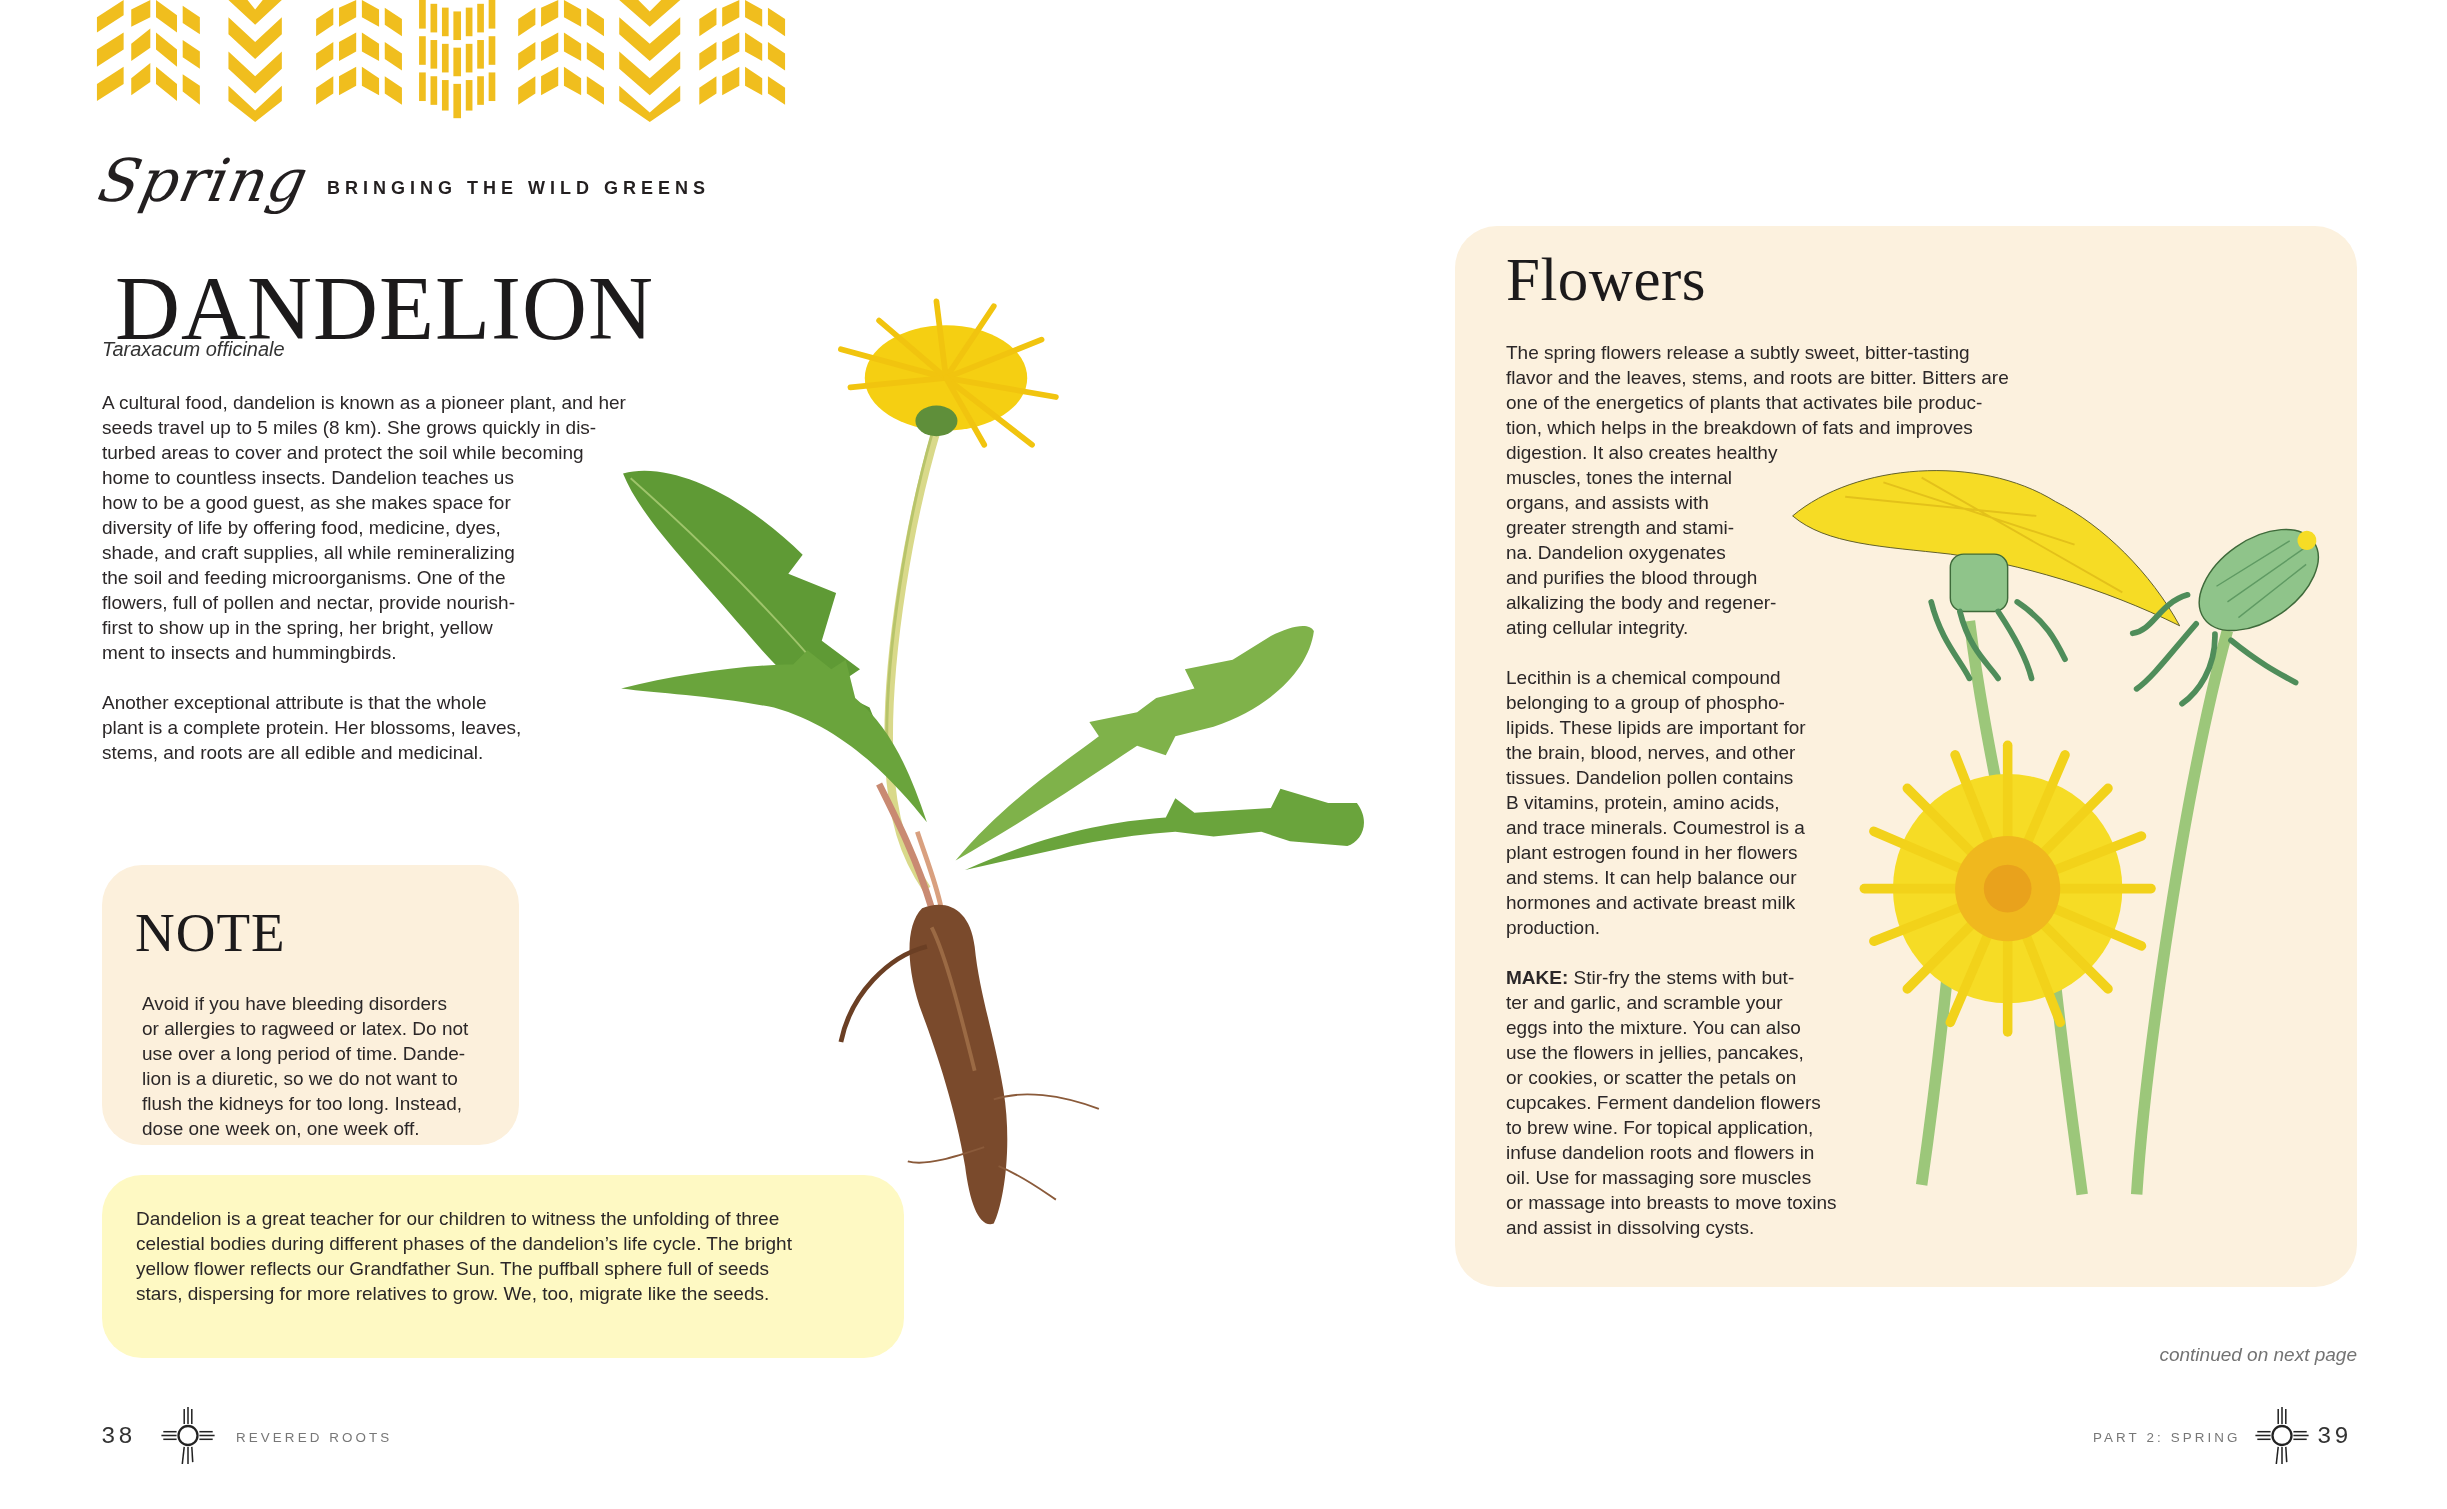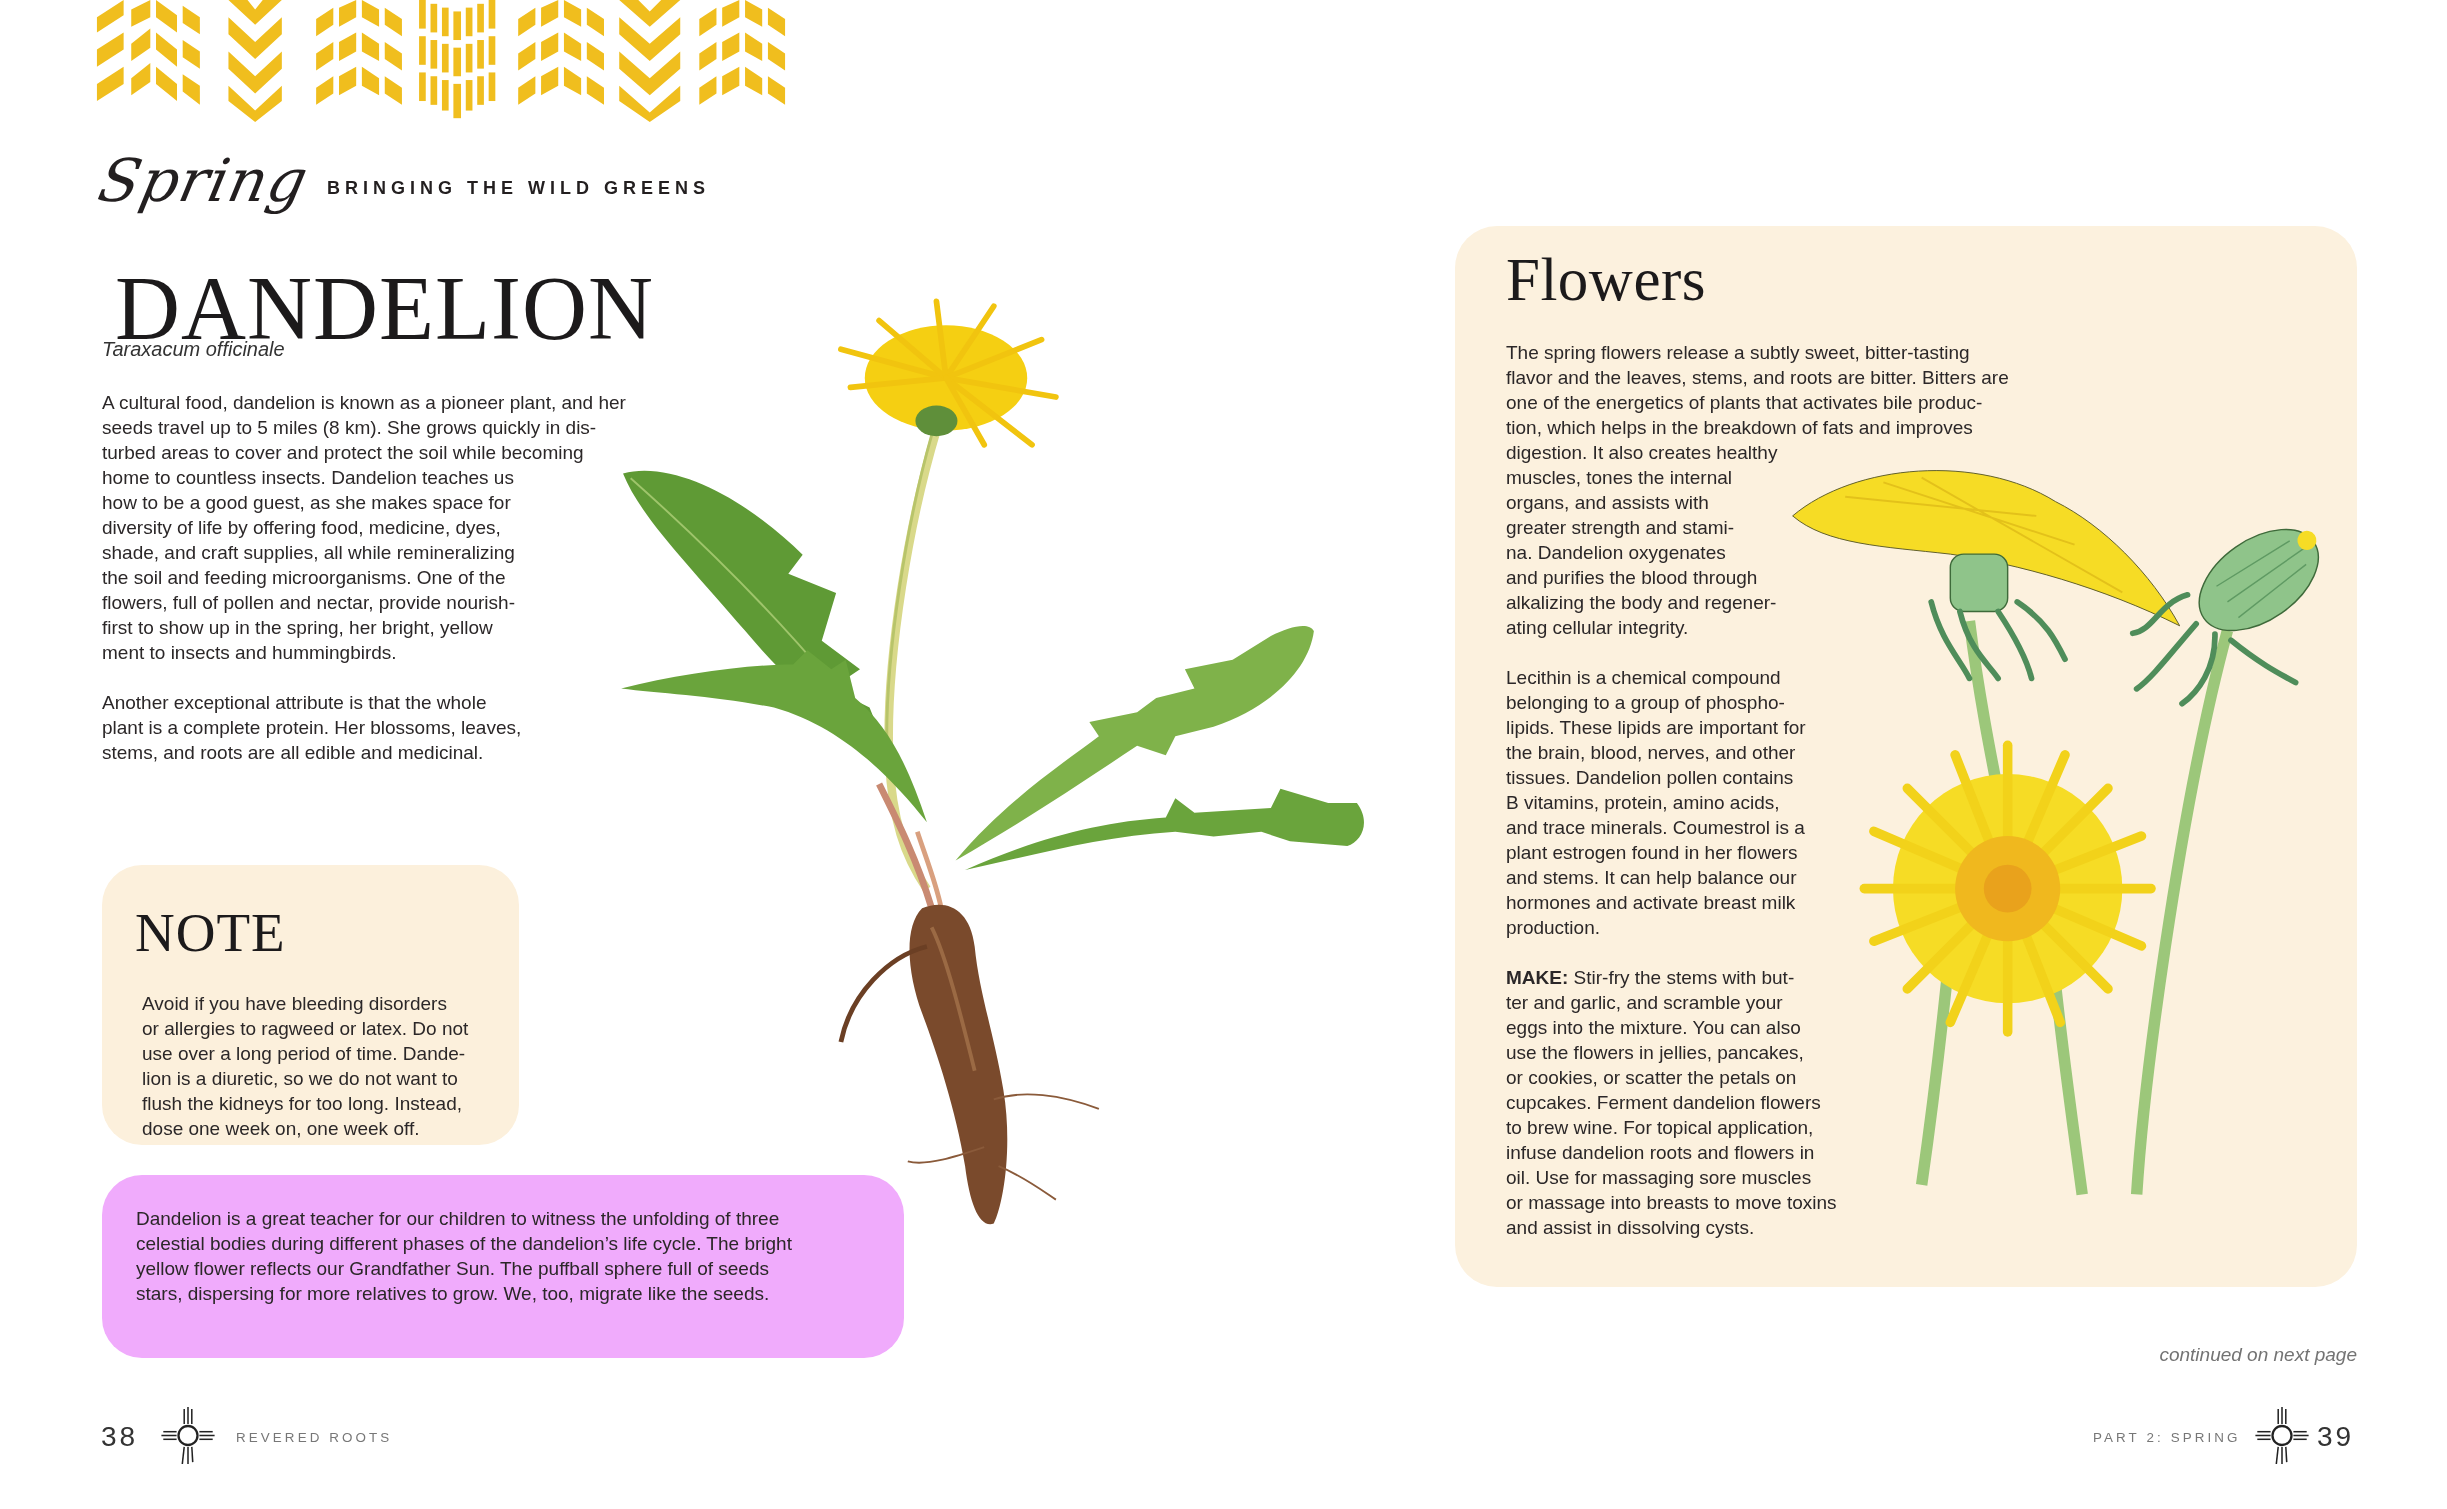--- a/index.html
+++ b/index.html
@@ -38,42 +38,42 @@
     border-radius: 40px; box-sizing: border-box; padding: 38px 32.5px 0 33px;
   }
   #note-title {
     margin: 0; font-family: "Liberation Serif", serif; font-weight: normal;
     font-size: 55px; line-height: 59px; letter-spacing: 1px; color: #1c1a1b;
   }
   #note-text { margin-top: 29px; margin-left: 7px; }
   #note-text .l, #gold-text .l, .fl .l { display: block; white-space: nowrap; }
   
   #gold {
-    left: 102px; top: 1175px; width: 802px; height: 183px; background: #f0abfc;
+    left: 102px; top: 1175px; width: 802px; height: 183px; background: #fef9c3;
     border-radius: 40px; box-sizing: border-box; padding: 31px 0 0 34px;
   }
   
   #plant { left: 602px; top: 287px; width: 774px; height: 994px; }
   
   #panel {
     left: 1455px; top: 226px; width: 902px; height: 1061px; background: #fcf1de;
     border-radius: 42px;
   }
   #panel-title {
     left: 1506px; top: 244px; margin: 0; font-family: "Liberation Serif", serif; font-weight: normal;
     font-size: 61px; line-height: 71px; color: #1c1a1b; letter-spacing: 0.5px;
   }
   #fl-text { left: 1506px; top: 340px; }
   #illus { left: 1778px; top: 449px; width: 574px; height: 755px; }
   .bold { font-weight: bold; }
   #continued {
     right: 90px; top: 1342px; font-size: 19px; font-style: italic; color: #737373; line-height: 25px;
   }
   
-  .pg-num { font-family: Liberation Sans, sans-serif; font-size: 28px; color: #333; letter-spacing: 2.9px; line-height: 29px; }
+  .pg-num { font-family: Liberation Mono, monospace; font-size: 24px; color: #333; letter-spacing: 2.9px; line-height: 29px; }
   .runner { font-size: 13.4px; letter-spacing: 3.1px; color: #777; line-height: 19px; }
   .sun { width: 54px; height: 57px; }
   #pg-left { left: 101px; top: 1422px; }
   #sun-left { left: 161px; top: 1407px; }
   #runner-left { left: 236px; top: 1428px; }
   #runner-right { left: 2093px; top: 1428px; }
   #sun-right { left: 2255px; top: 1407px; }
   #pg-right { left: 2317px; top: 1422px; }
 </style>
 </head>

